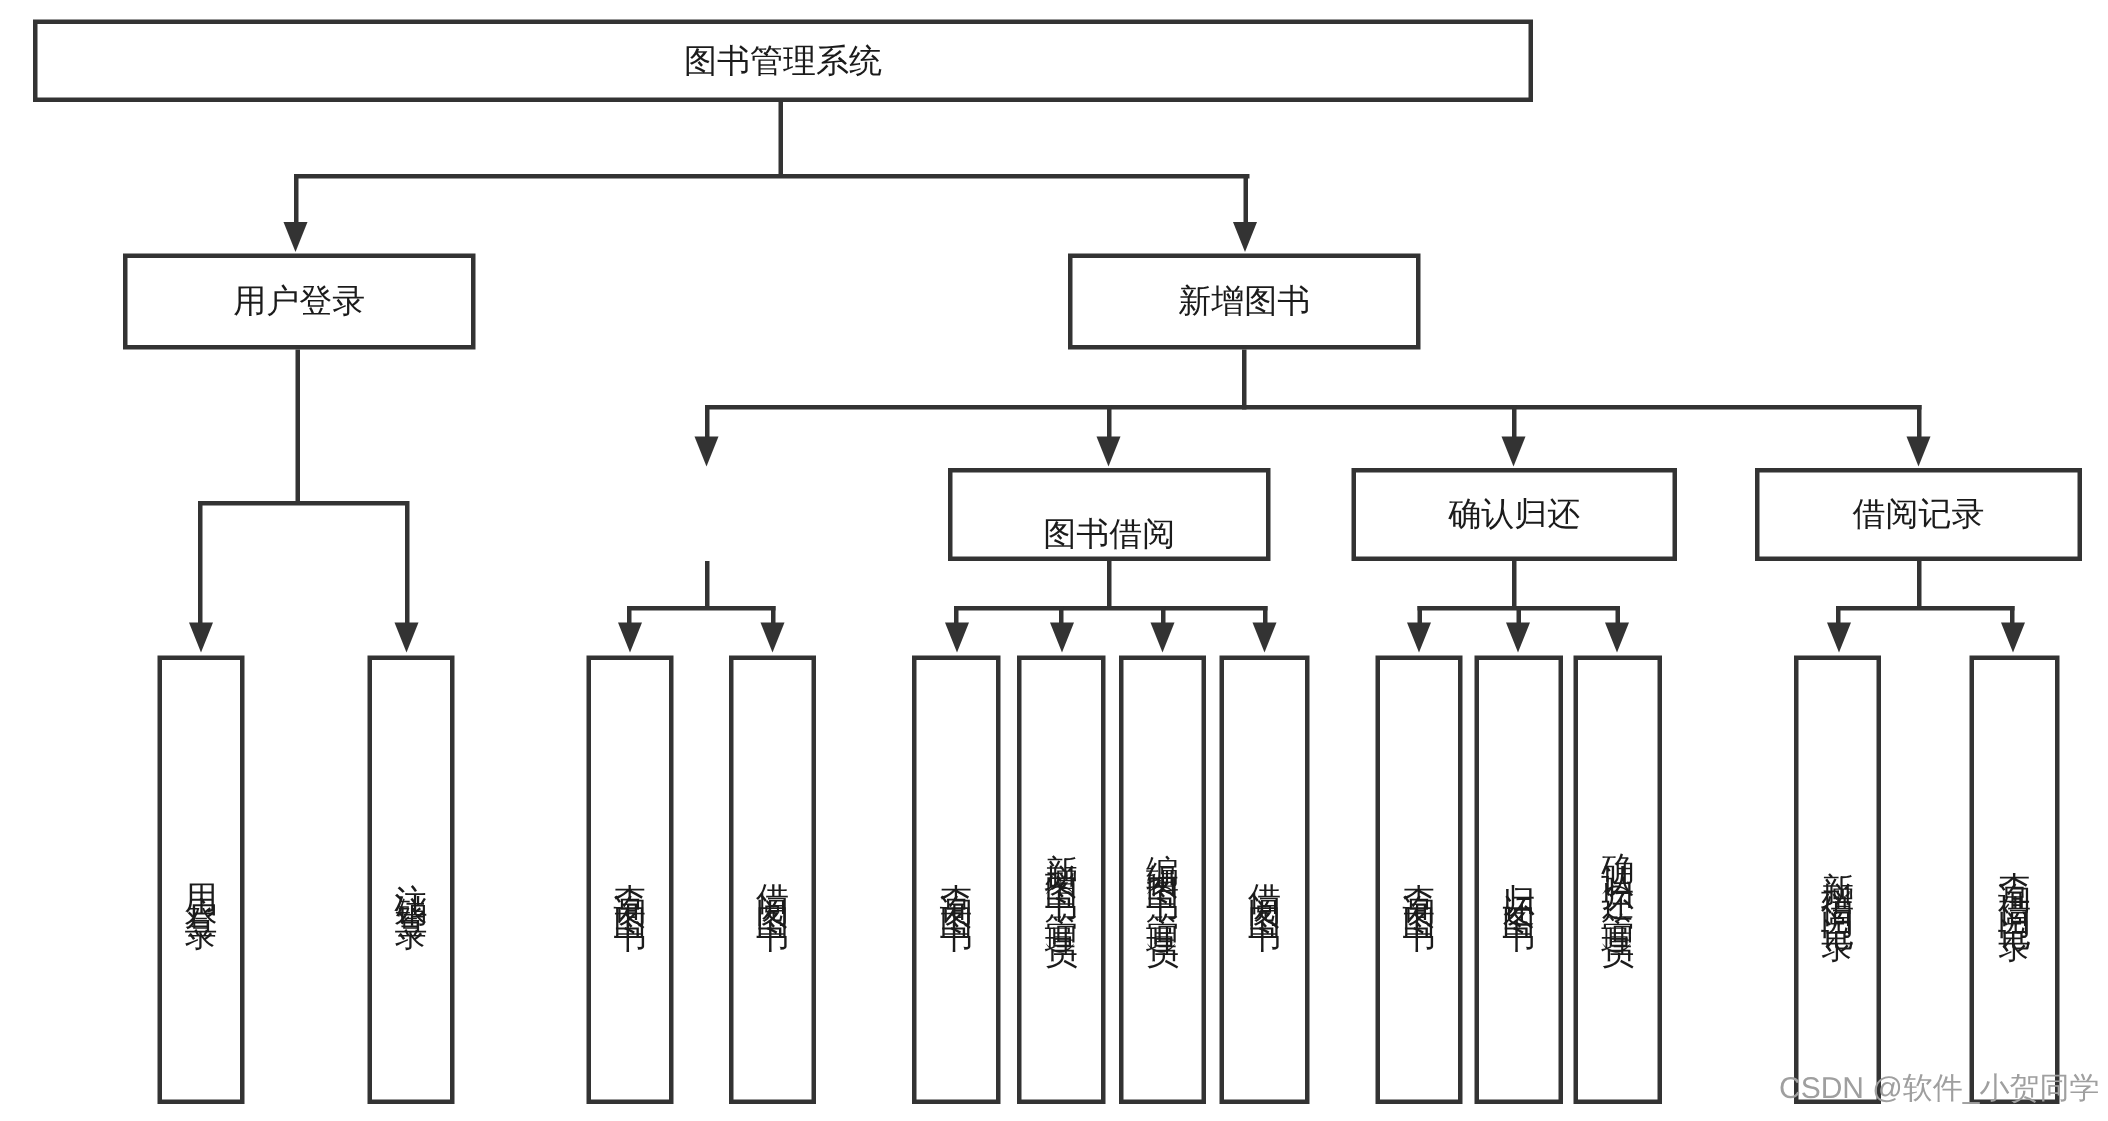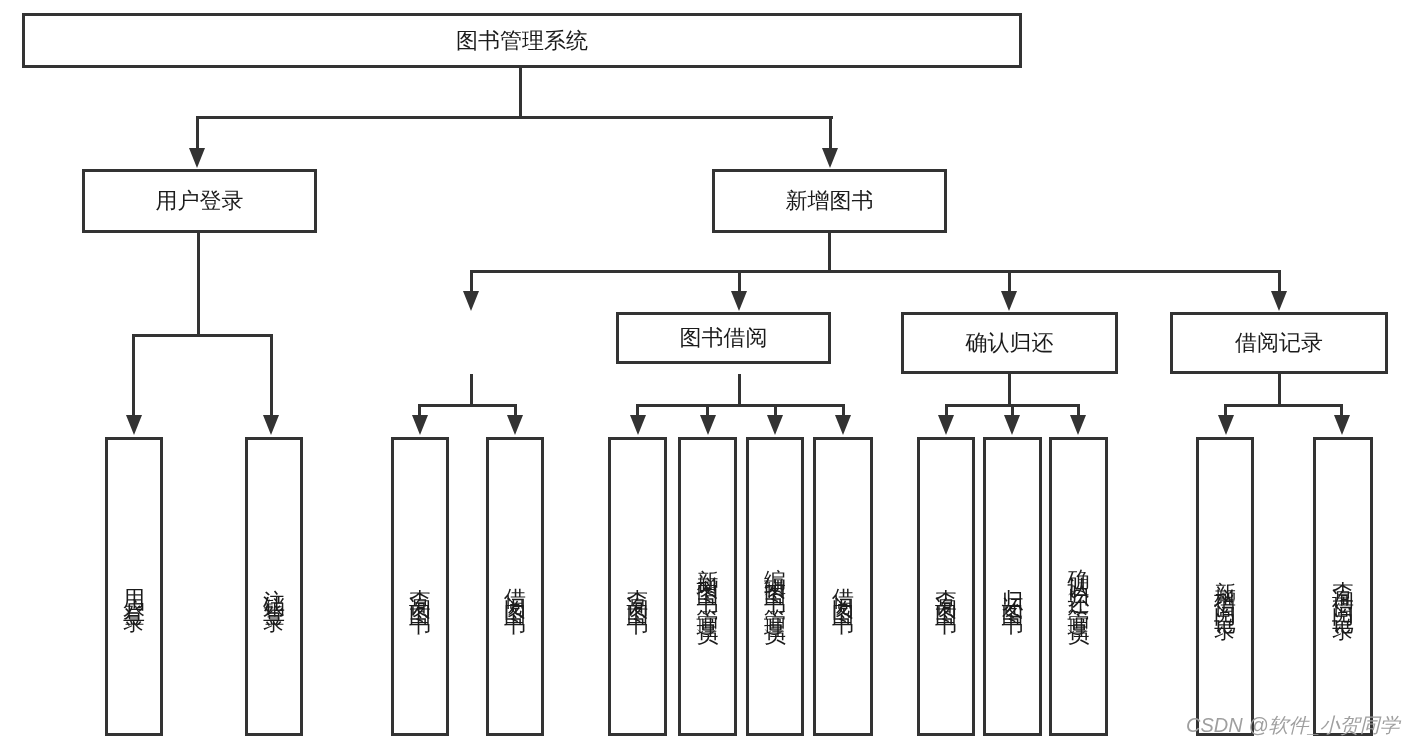--- a/index.html
+++ b/index.html
@@ -35,21 +35,20 @@
     position:absolute;width:0;height:0;
     border-left:8px solid transparent;
     border-right:8px solid transparent;
     border-top:20px solid #333333;
   }
   .watermark{
     position:absolute;
     font-size:20px;
     color:#9f9f9f;
     white-space:nowrap;
-    font-style:italic;
   }
 </style>
 </head>
 <body>
 
 <div id="canvas">
 
   <div class="box" style="left:22px;top:13px;width:1000px;height:55px;">
     <span>图书管理系统</span>
   </div>
@@ -79,21 +78,21 @@
   <div class="hline" style="left:470px;top:270px;width:811px;"></div>
   <div class="vline" style="left:470px;top:270px;height:25px;"></div>
   <div class="arr" style="left:463px;top:291px;"></div>
   <div class="vline" style="left:738px;top:270px;height:25px;"></div>
   <div class="arr" style="left:731px;top:291px;"></div>
   <div class="vline" style="left:1008px;top:270px;height:25px;"></div>
   <div class="arr" style="left:1001px;top:291px;"></div>
   <div class="vline" style="left:1278px;top:270px;height:25px;"></div>
   <div class="arr" style="left:1271px;top:291px;"></div>
 
-  <div class="box" style="left:616px;top:312px;width:215px;height:52px;">
+  <div class="box" style="left:632px;top:312px;width:215px;height:62px;align-items:flex-end;">
     <span>图书借阅</span>
   </div>
   <div class="box" style="left:901px;top:312px;width:217px;height:62px;">
     <span>确认归还</span>
   </div>
   <div class="box" style="left:1170px;top:312px;width:218px;height:62px;">
     <span>借阅记录</span>
   </div>
 
   <div class="vline" style="left:470px;top:374px;height:32px;"></div>

